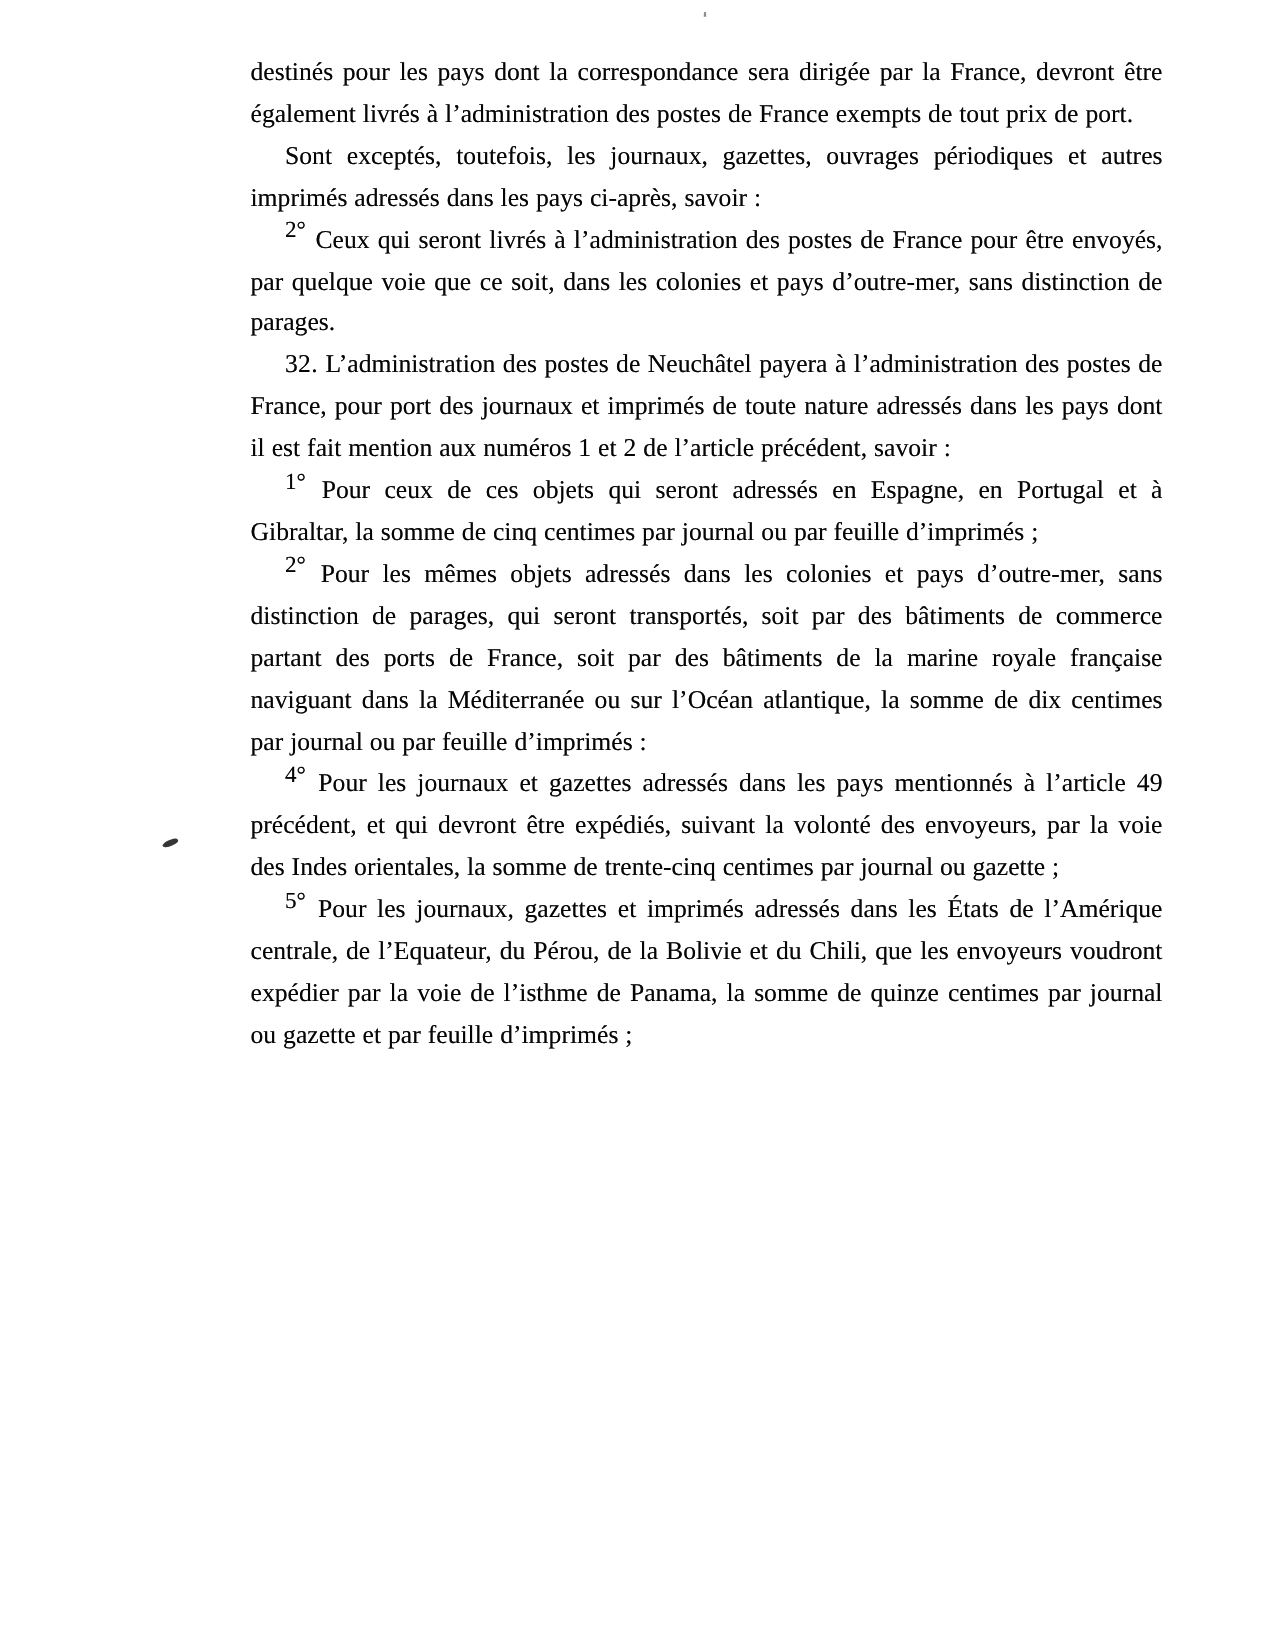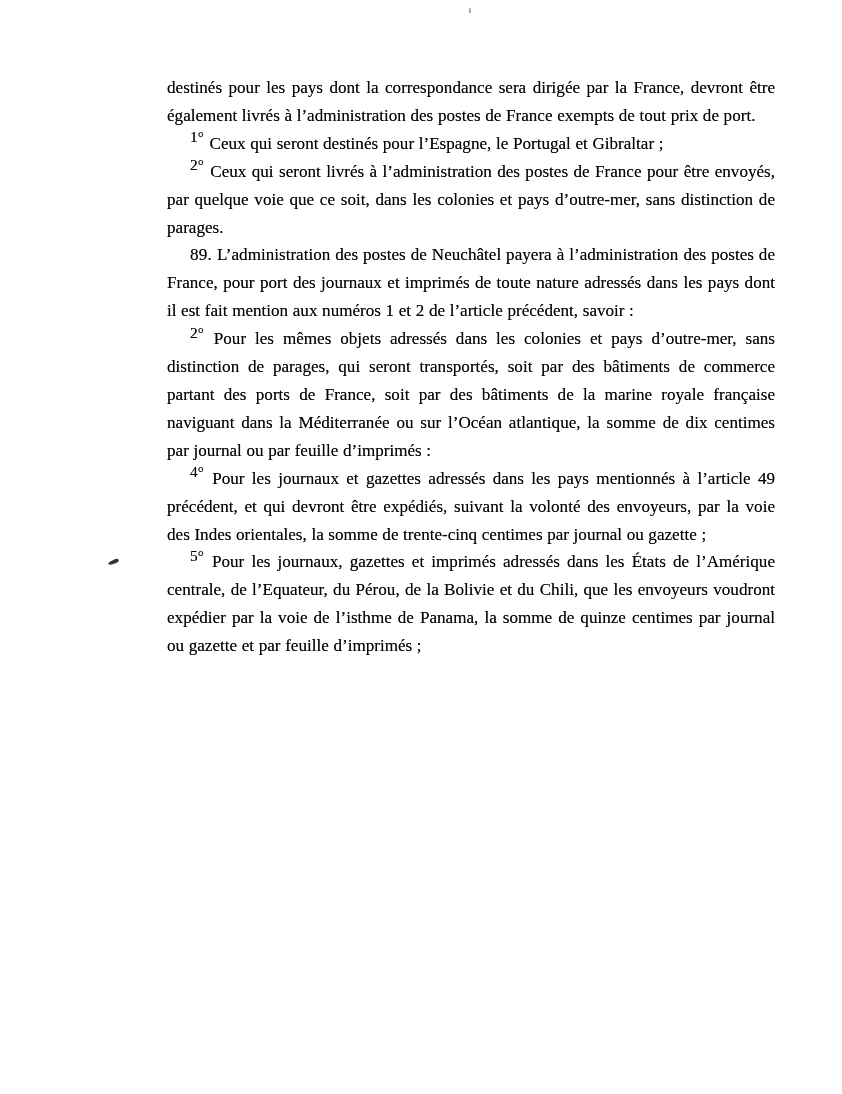--- a/index.html
+++ b/index.html
@@ -68,21 +68,21 @@
 
   .para {
     margin: 0;
     font-size: 17.1px;
     line-height: 27.9px;
     text-align: justify;
     text-justify: inter-word;
     text-indent: 23px;
     word-spacing: .35px;
   }
-  .para.no-indent { text-indent: 0; margin-top: 40px; }
+  .para.no-indent { text-indent: 0; }
 
   
   .para { text-shadow: 0 0 .35px rgba(0,0,0,.55); }
 
   .ord {
     font-size: 15.4px;
     vertical-align: .42em;
     line-height: 0;
     padding-right: 1px;
   }
@@ -98,36 +98,39 @@
   </div>
 
   <div class="margin-mark"></div>
 
   <div class="text-column">
 
     <p class="para no-indent">
       <span>destinés pour les pays dont la correspondance sera dirigée par la France, devront être également livrés à l’administration des postes de France exempts de tout prix de port.</span>
     </p>
 
+    <p class="para">
+      <span>Sont exceptés, toutefois, les journaux, gazettes, ouvrages périodiques et autres imprimés adressés dans les pays ci-après, savoir :</span>
+    </p>
 
-    <p class="para">
-      <span class="ord">1°</span>
-      <span>Ceux qui seront destinés pour l’Espagne, le Portugal et Gibraltar ;</span>
-    </p>
 
     <p class="para">
       <span class="ord">2°</span>
       <span>Ceux qui seront livrés à l’administration des postes de France pour être envoyés, par quelque voie que ce soit, dans les colonies et pays d’outre-mer, sans distinction de parages.</span>
     </p>
 
     <p class="para">
-      <span class="artnum">89.</span>
+      <span class="artnum">32.</span>
       <span>L’administration des postes de Neuchâtel payera à l’administration des postes de France, pour port des journaux et imprimés de toute nature adressés dans les pays dont il est fait mention aux numéros 1 et 2 de l’article précédent, savoir :</span>
     </p>
 
+    <p class="para">
+      <span class="ord">1°</span>
+      <span>Pour ceux de ces objets qui seront adressés en Espagne, en Portugal et à Gibraltar, la somme de cinq centimes par journal ou par feuille d’imprimés ;</span>
+    </p>
 
     <p class="para">
       <span class="ord">2°</span>
       <span>Pour les mêmes objets adressés dans les colonies et pays d’outre-mer, sans distinction de parages, qui seront transportés, soit par des bâtiments de commerce partant des ports de France, soit par des bâtiments de la marine royale française naviguant dans la Méditerranée ou sur l’Océan atlantique, la somme de dix centimes par journal ou par feuille d’imprimés :</span>
     </p>
 
 
     <p class="para">
       <span class="ord">4°</span>
       <span>Pour les journaux et gazettes adressés dans les pays mentionnés à l’article 49 précédent, et qui devront être expédiés, suivant la volonté des envoyeurs, par la voie des Indes orientales, la somme de trente-cinq centimes par journal ou gazette ;</span>

